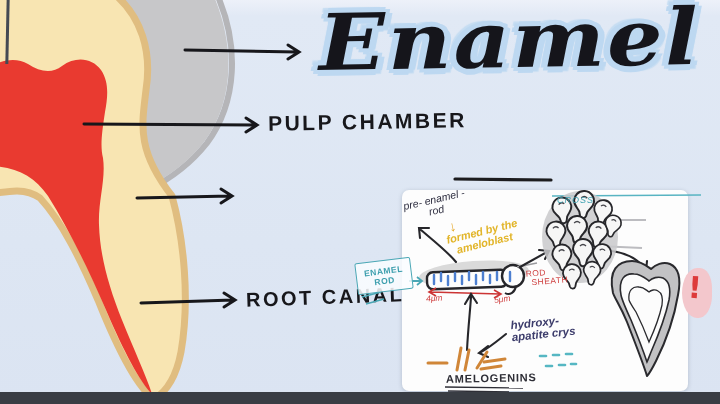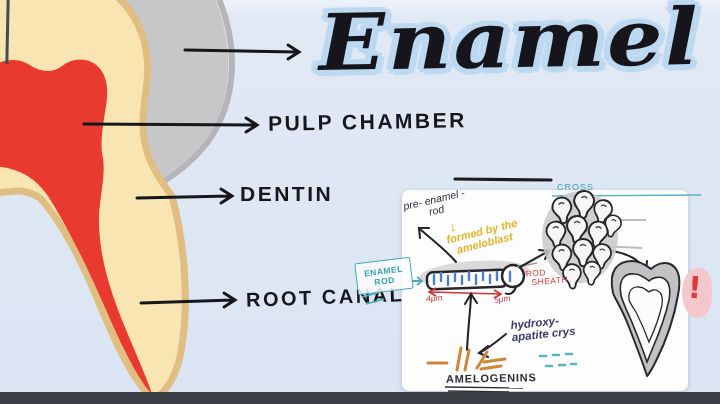--- a/index.html
+++ b/index.html
@@ -85,21 +85,20 @@
     <g stroke="#17171b" stroke-width="3" stroke-linecap="round" fill="none">
       <path d="M185,50 L297,52 M288,45 L299,52 L288,59"></path>
       <path d="M84,124 L255,125 M246,118 L257,125 L246,132"></path>
       <path d="M137,198 L230,196 M221,189 L232,196 L221,203"></path>
       <path d="M141,303 L233,300 M224,293 L235,300 L224,307"></path>
     </g>
   </svg>
 
   <div class="abs title">Enamel</div>
   <div class="abs hand-label" style="left:268px;top:110px;transform:rotate(-1deg)">PULP CHAMBER</div>
-  <div class="abs hand-label" style="left:240px;top:182px">DENTIN</div>
   <div class="abs hand-label" style="left:246px;top:286px;font-size:20px;transform:rotate(-2deg)">ROOT CANAL</div>
 
   <div class="abs inset-panel"></div>
   <div class="abs pink-blob"></div>
 
   <svg width="720" height="404" viewBox="0 0 720 404" style="z-index:5">
     <defs>
       <g id="kh">
         <path d="M0,-11 C7,-11 10,-5 10,-1 C10,4 6,6 4,10 L3,14 C2,17 -2,17 -3,14 L-4,10 C-6,6 -10,4 -10,-1 C-10,-5 -7,-11 0,-11 Z" fill="#f6f6f6" stroke="#26262a" stroke-width="2"></path>
         <path d="M-3,-4 Q0,-7 3,-4" fill="none" stroke="#44444a" stroke-width="1.4"></path>
@@ -207,21 +206,21 @@
 
   <div class="abs ink" style="left:404px;top:194px;transform:rotate(-13deg);color:#2b2b3d;font-size:10.5px;font-style:italic;text-align:center;">
     <div>pre- enamel -</div>
     <div>rod</div>
   </div>
   <div class="abs ink" style="left:449px;top:219px;transform:rotate(-12deg);color:#e6a92c;font-size:14px;font-weight:900;">↓</div>
   <div class="abs ink" style="left:447px;top:226px;transform:rotate(-14deg);color:#e2b52a;font-size:11px;font-weight:700;font-style:italic;text-align:center;">
     <div>formed by the</div>
     <div>ameloblast</div>
   </div>
-  <div class="abs ink teal" style="left:557px;top:183px;font-size:9px;letter-spacing:1px;">CROSS</div>
+  <div class="abs ink teal" style="left:557px;top:196px;font-size:9px;font-style:italic;letter-spacing:1px;">CROSS</div>
 
   <div class="abs enamel-rod-box">
     <div>ENAMEL</div>
     <div>ROD</div>
   </div>
 
   <div class="abs ink redink" style="left:426px;top:294px;font-size:8.5px;transform:rotate(-4deg);font-style:italic;">4μm</div>
   <div class="abs ink redink" style="left:494px;top:295px;font-size:8.5px;transform:rotate(-8deg);font-style:italic;">5μm</div>
   <div class="abs ink redink" style="left:526px;top:268px;font-size:8.5px;transform:rotate(-5deg);letter-spacing:.5px;">
     <div>ROD</div>

